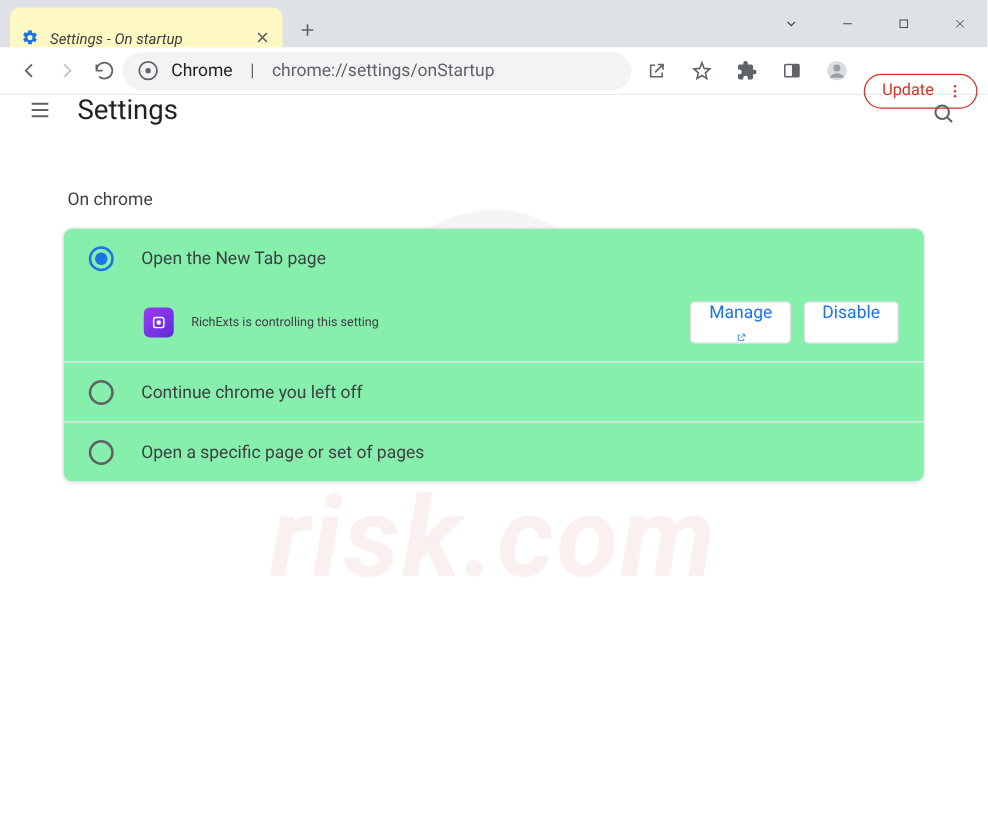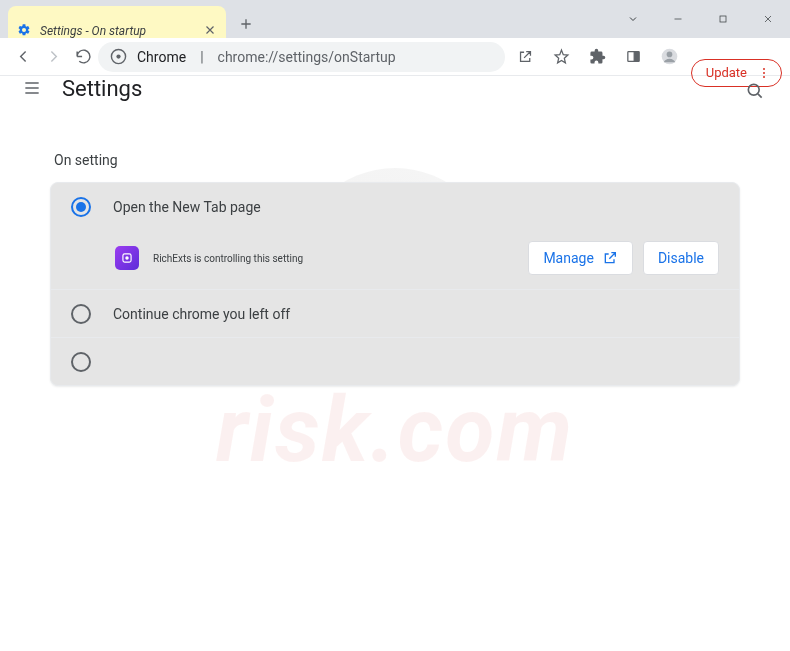--- a/index.html
+++ b/index.html
@@ -56,33 +56,33 @@
 
 .settings-header { height:56px; display:flex; align-items:flex-start; padding:0 20px; gap:18px; position:relative; z-index:1; }
 .hamburger { width:24px; height:24px; display:flex; align-items:center; justify-content:center; color:#5f6368; }
 .hamburger svg { width:20px; height:20px; }
 .settings-title { font-size:22px; color:#202124; font-weight:400; }
 .search-area { margin-left:auto; width:30px; height:30px; display:flex; align-items:center; justify-content:center; color:#5f6368; }
 
 
 .content { padding: 20px 50px; position:relative; z-index:1; }
 .section-title { font-size:14px; color:#3c4043; margin-bottom:14px; padding-left:4px; }
-.card { background:#e5e5e5; border:1px solid #e8eaed; border-radius:8px; box-shadow: 0 1px 2px rgba(60,64,67,0.1); overflow:hidden; }
+.card { background:#86efac; border:1px solid #e8eaed; border-radius:8px; box-shadow: 0 1px 2px rgba(60,64,67,0.1); overflow:hidden; }
 .row { padding: 12px 20px; display:flex; align-items:center; gap:22px; min-height:48px; }
 .row.sep { border-top:1px solid #e8eaed; }
 .radio { width:20px; height:20px; border-radius:50%; border:2px solid #5f6368; position:relative; flex-shrink:0; }
 .radio.selected { border-color:#1a73e8; }
 .radio.selected::after { content:''; position:absolute; top:3px; left:3px; width:10px; height:10px; border-radius:50%; background:#1a73e8; }
 .row-label { font-size:14px; color:#3c4043; }
 .sub-row { padding: 10px 20px 14px 64px; display:flex; align-items:center; gap:14px; }
 .ext-icon { width:24px; height:24px; border-radius:5px; background: linear-gradient(135deg,#9b3cf0,#5d2dd8); display:flex; align-items:center; justify-content:center; }
 .ext-icon svg { width:14px; height:14px; }
 .sub-label { font-size:10px; color:#3c4043; flex:1; }
 .sub-btns { display:flex; gap:10px; }
-.outline-btn { height:34px; border:1px solid #dadce0; border-radius:4px; background:#fff; padding:0 14px; display:flex; align-items:center; gap:8px; color:#1a73e8; font-size:14px; cursor:pointer; }
+.outline-btn { height:34px; border:1px solid #dadce0; border-radius:4px; background:#fff; padding:0 14px; display:flex; align-items:center; gap:8px; color:#1a73e8; font-size:14px; cursor:pointer;flex-direction:column; }
 .outline-btn svg { width:16px; height:16px; }
 </style>
 </head>
 <body>
 
 <div class="watermark">
   <div class="wm-icon"></div>
   <div class="wm-text">risk.com</div>
 </div>
 
@@ -208,21 +208,21 @@
   <div class="settings-title">Settings</div>
   <div class="search-area">
     <svg viewBox="0 0 24 24" width="20" height="20" stroke="currentColor" stroke-width="2" fill="none">
         <circle cx="10.5" cy="10.5" r="6.5"></circle>
         <path d="M20 20l-4.5-4.5"></path>
       </svg>
   </div>
 </div>
 
 <div class="content">
-  <div class="section-title">On setting</div>
+  <div class="section-title">On chrome</div>
   <div class="card">
 
     <div class="row">
       <div class="radio selected"></div>
       <div class="row-label">Open the New Tab page</div>
     </div>
 
     <div class="sub-row">
       <div class="ext-icon">
         <svg viewBox="0 0 24 24" fill="none" stroke="#fff" stroke-width="2">
@@ -244,16 +244,17 @@
       </div>
     </div>
 
     <div class="row sep">
       <div class="radio"></div>
       <div class="row-label">Continue chrome you left off</div>
     </div>
 
     <div class="row sep">
       <div class="radio"></div>
+      <div class="row-label">Open a specific page or set of pages</div>
     </div>
 
   </div>
 </div>
 
 </body></html>

